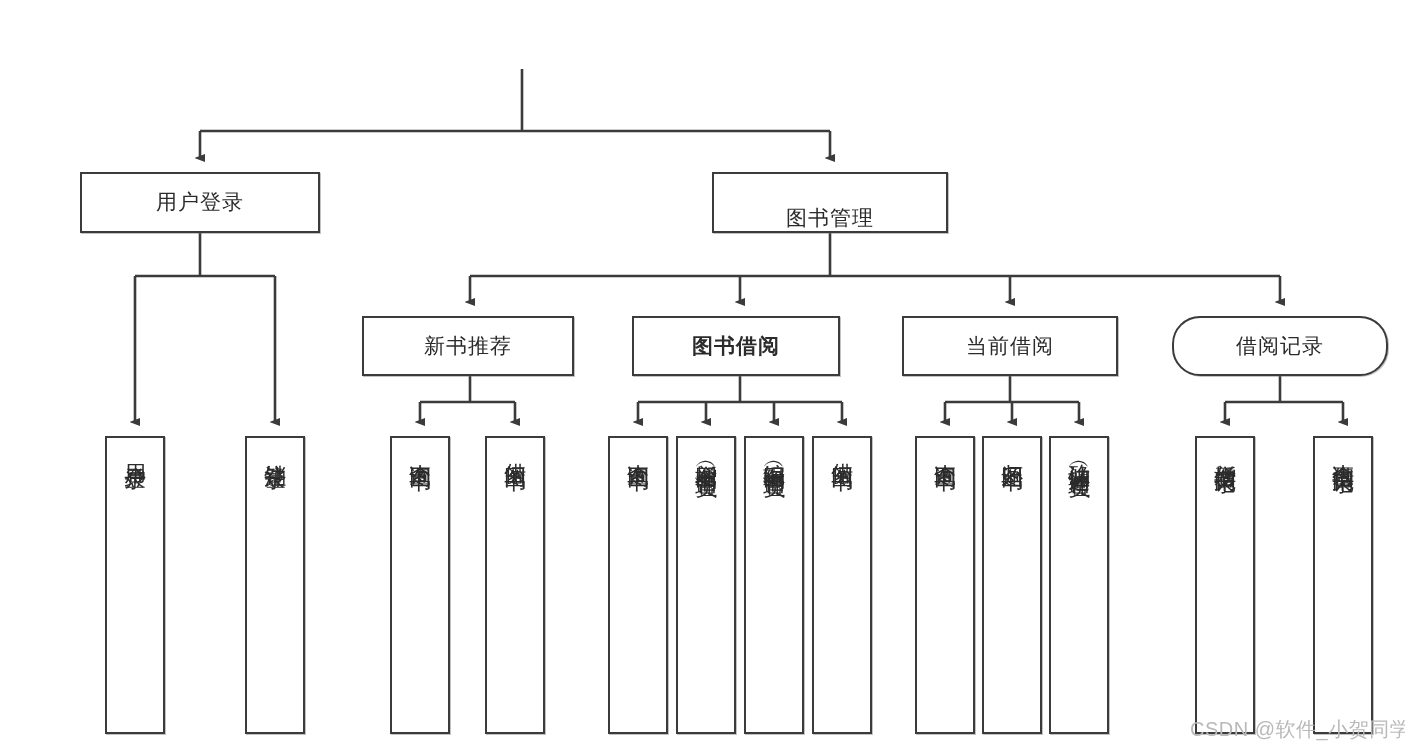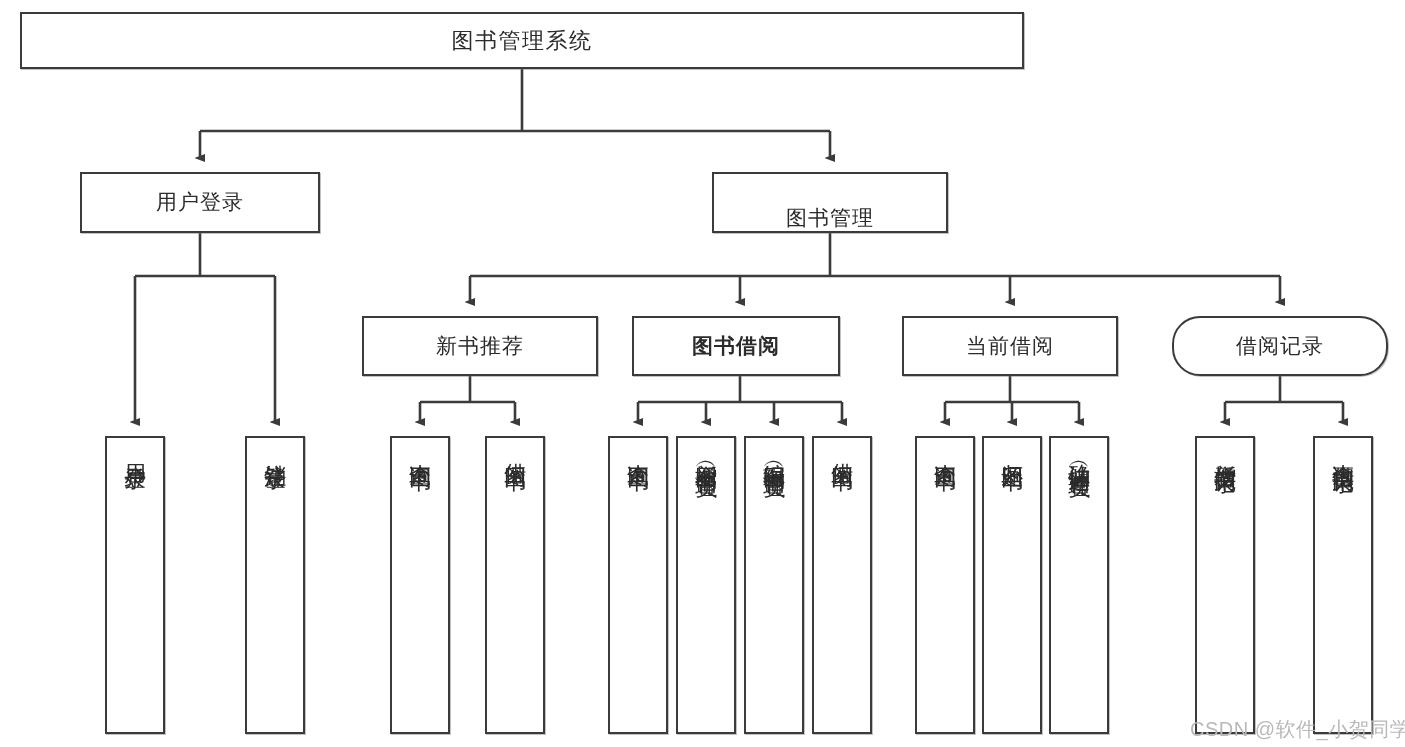--- a/index.html
+++ b/index.html
@@ -66,32 +66,29 @@
       <path d="M1012,402 L1012,422" marker-end="url(#arrow)"></path>
       <path d="M1079,402 L1079,422" marker-end="url(#arrow)"></path>
 
       <path d="M1280,376 L1280,402"></path>
       <path d="M1225,402 L1343,402"></path>
       <path d="M1225,402 L1225,422" marker-end="url(#arrow)"></path>
       <path d="M1343,402 L1343,422" marker-end="url(#arrow)"></path>
     </g>
   </svg>
 
-  <div class="node root h-node" style="left:20px;top:12px;width:1004px;height:57px;">
-    <span class="lbl">图书管理系统</span>
-  </div>
 
   <div class="node h-node" style="left:80px;top:172px;width:240px;height:61px;">
     <span class="lbl">用户登录</span>
   </div>
   <div class="node h-node" style="left:712px;top:172px;width:236px;height:61px;align-items:flex-end;">
     <span class="lbl">图书管理</span>
   </div>
 
-  <div class="node h-node" style="left:362px;top:316px;width:236px;height:60px;">
+  <div class="node h-node" style="left:362px;top:316px;width:212px;height:60px;">
     <span class="lbl">新书推荐</span>
   </div>
   <div class="node h-node" style="left:632px;top:316px;width:208px;height:60px;font-weight:bold;">
     <span class="lbl">图书借阅</span>
   </div>
   <div class="node h-node" style="left:902px;top:316px;width:216px;height:60px;">
     <span class="lbl">当前借阅</span>
   </div>
   <div class="node h-node" style="left:1172px;top:316px;width:216px;height:60px;border-radius:28px;">
     <span class="lbl">借阅记录</span>

